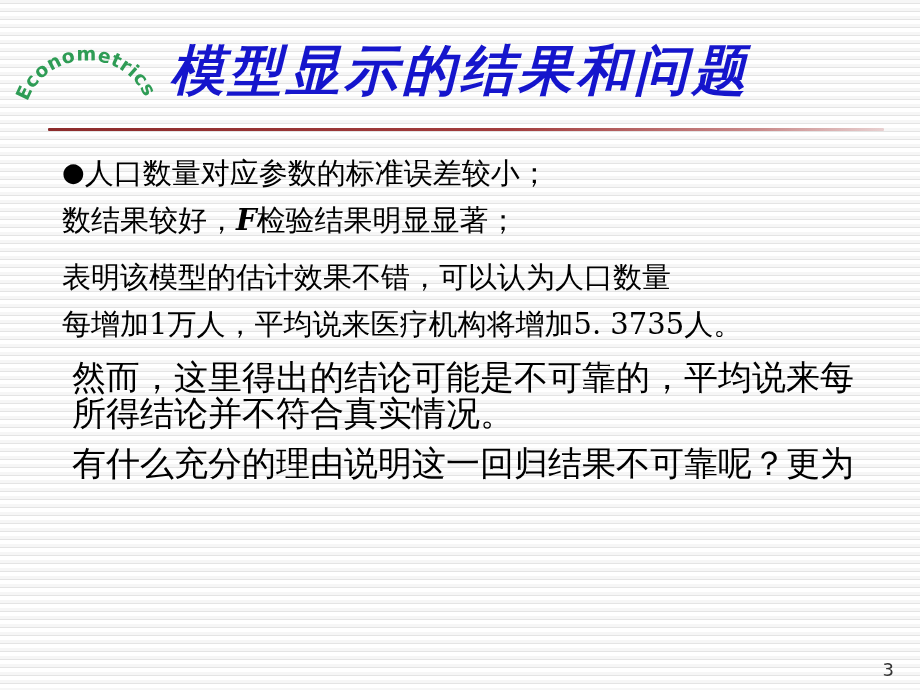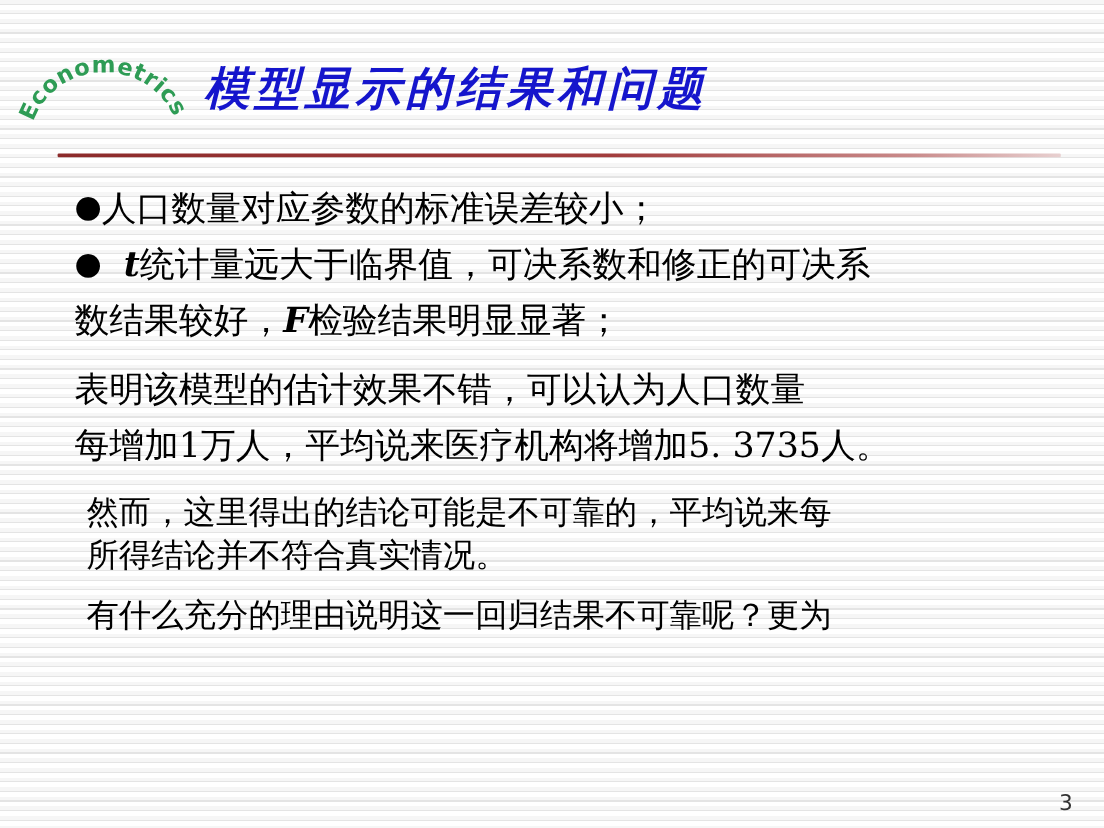--- a/index.html
+++ b/index.html
@@ -52,24 +52,24 @@
     letter-spacing: 0.5px;
   }
 
   
   #title {
     position: absolute;
     left: 170px;
     top: 47px;
     width: 600px;
     color: #1515cc;
-    font-family: Liberation Sans, sans-serif;
+    font-family: Liberation Mono, monospace;
     font-weight: bold;
     font-style: italic;
-    font-size: 38px;
+    font-size: 54px;
     line-height: 56px;
     letter-spacing: 4px;
     white-space: nowrap;
   }
 
   #title-rule {
     position: absolute;
     left: 48px;
     top: 128px;
     width: 836px;
@@ -103,22 +103,22 @@
   .bullet-dot {
     font-size: 26px;
     line-height: 1;
     vertical-align: 2px;
   }
 
   .blk-b {
     margin: 0;
     padding: 0 20px 0 72px;
     color: #000000;
-    font-family: Liberation Serif, serif;
-    font-size: 27px;
+    font-family: Liberation Mono, monospace;
+    font-size: 34px;
     line-height: 36px;
     white-space: nowrap;
   }
 
   .gap-1 { height: 10px; }
   .gap-2 { height: 14px; }
 
   
   #page-number {
     position: absolute;
@@ -147,21 +147,20 @@
 
   <div id="title">模型显示的结果和问题</div>
   <div id="title-rule"></div>
 
   <div id="body">
 
     <div>
 
       <p class="blk-a"><span class="bullet-dot">●</span><span>人口数量对应参数的标准误差较小；</span></p>
 
-      <p class="blk-a"><span class="bullet-dot">●</span>&nbsp;&nbsp;<span class="mono-var">t</span><span>统计量远大于临界值，可决系数和修正的可决系</span></p>
 
       <p class="blk-a"><span>数结果较好，</span><span class="mono-var">F</span><span>检验结果明显显著；</span></p>
 
       <div class="gap-1"></div>
 
       <p class="blk-a">表明该模型的估计效果不错，可以认为人口数量</p>
       <p class="blk-a">每增加1万人，平均说来医疗机构将增加5. 3735人。</p>
     </div>
 
     <div class="gap-2"></div>

